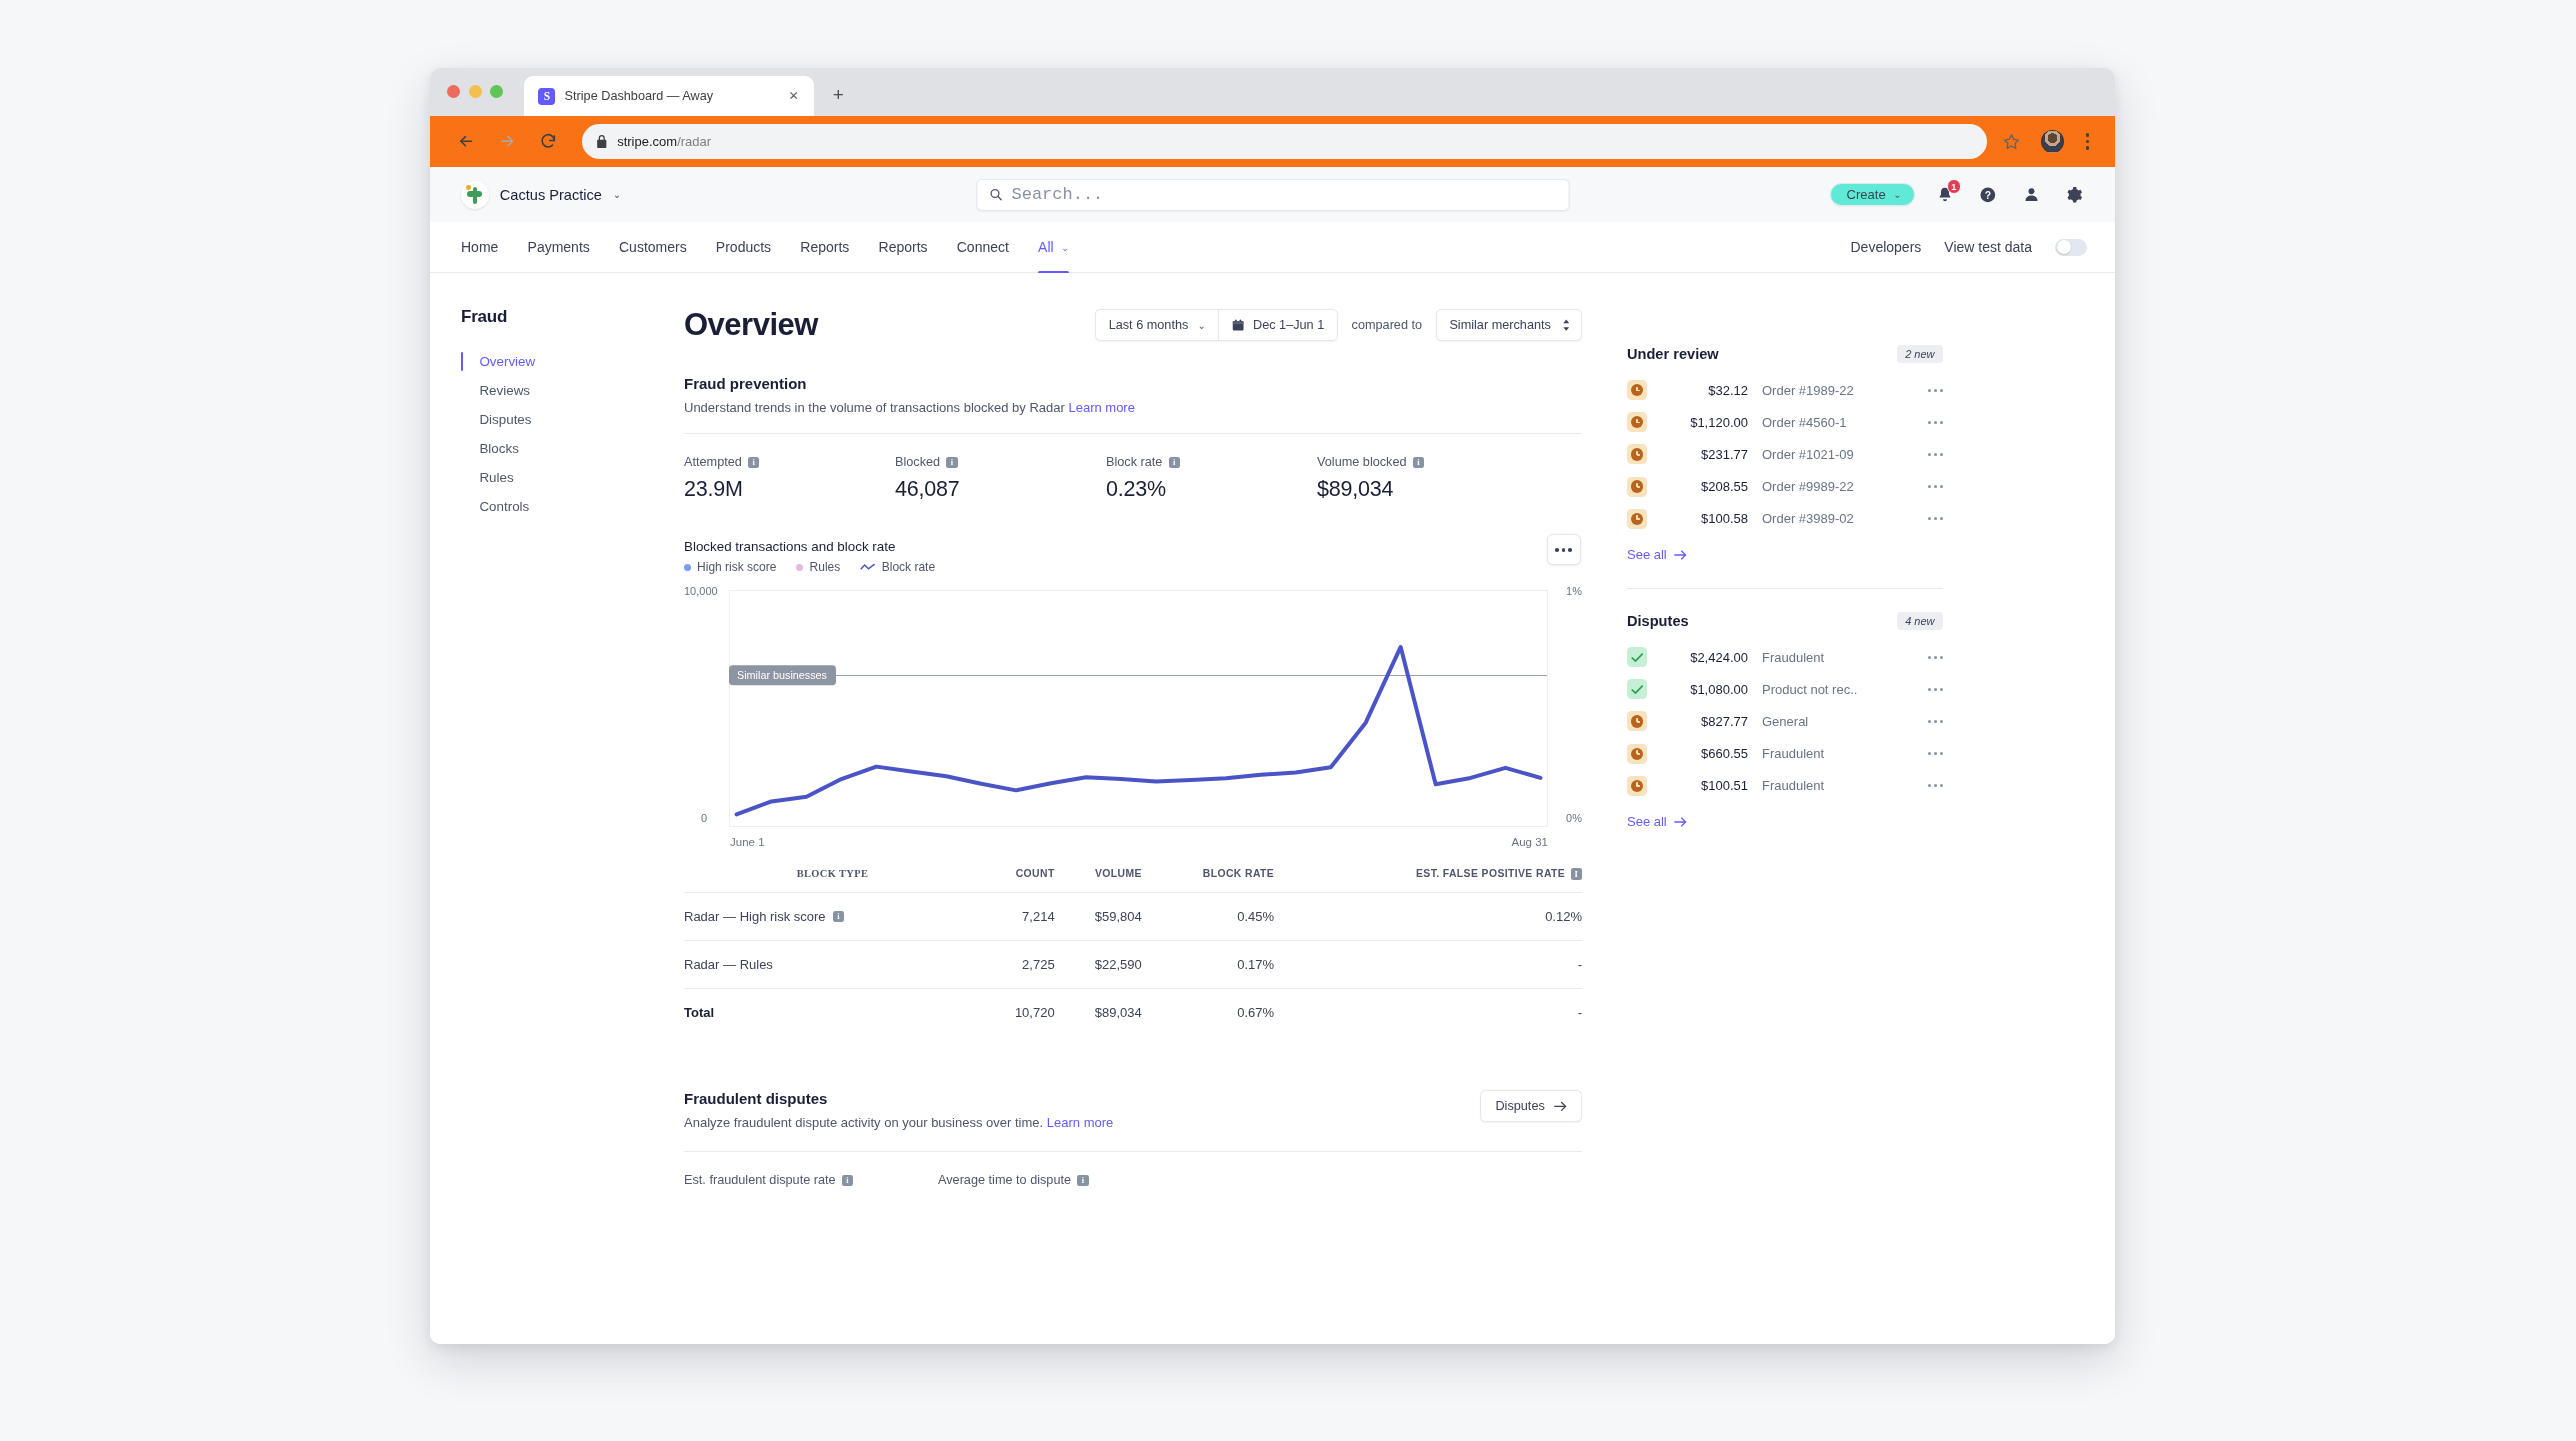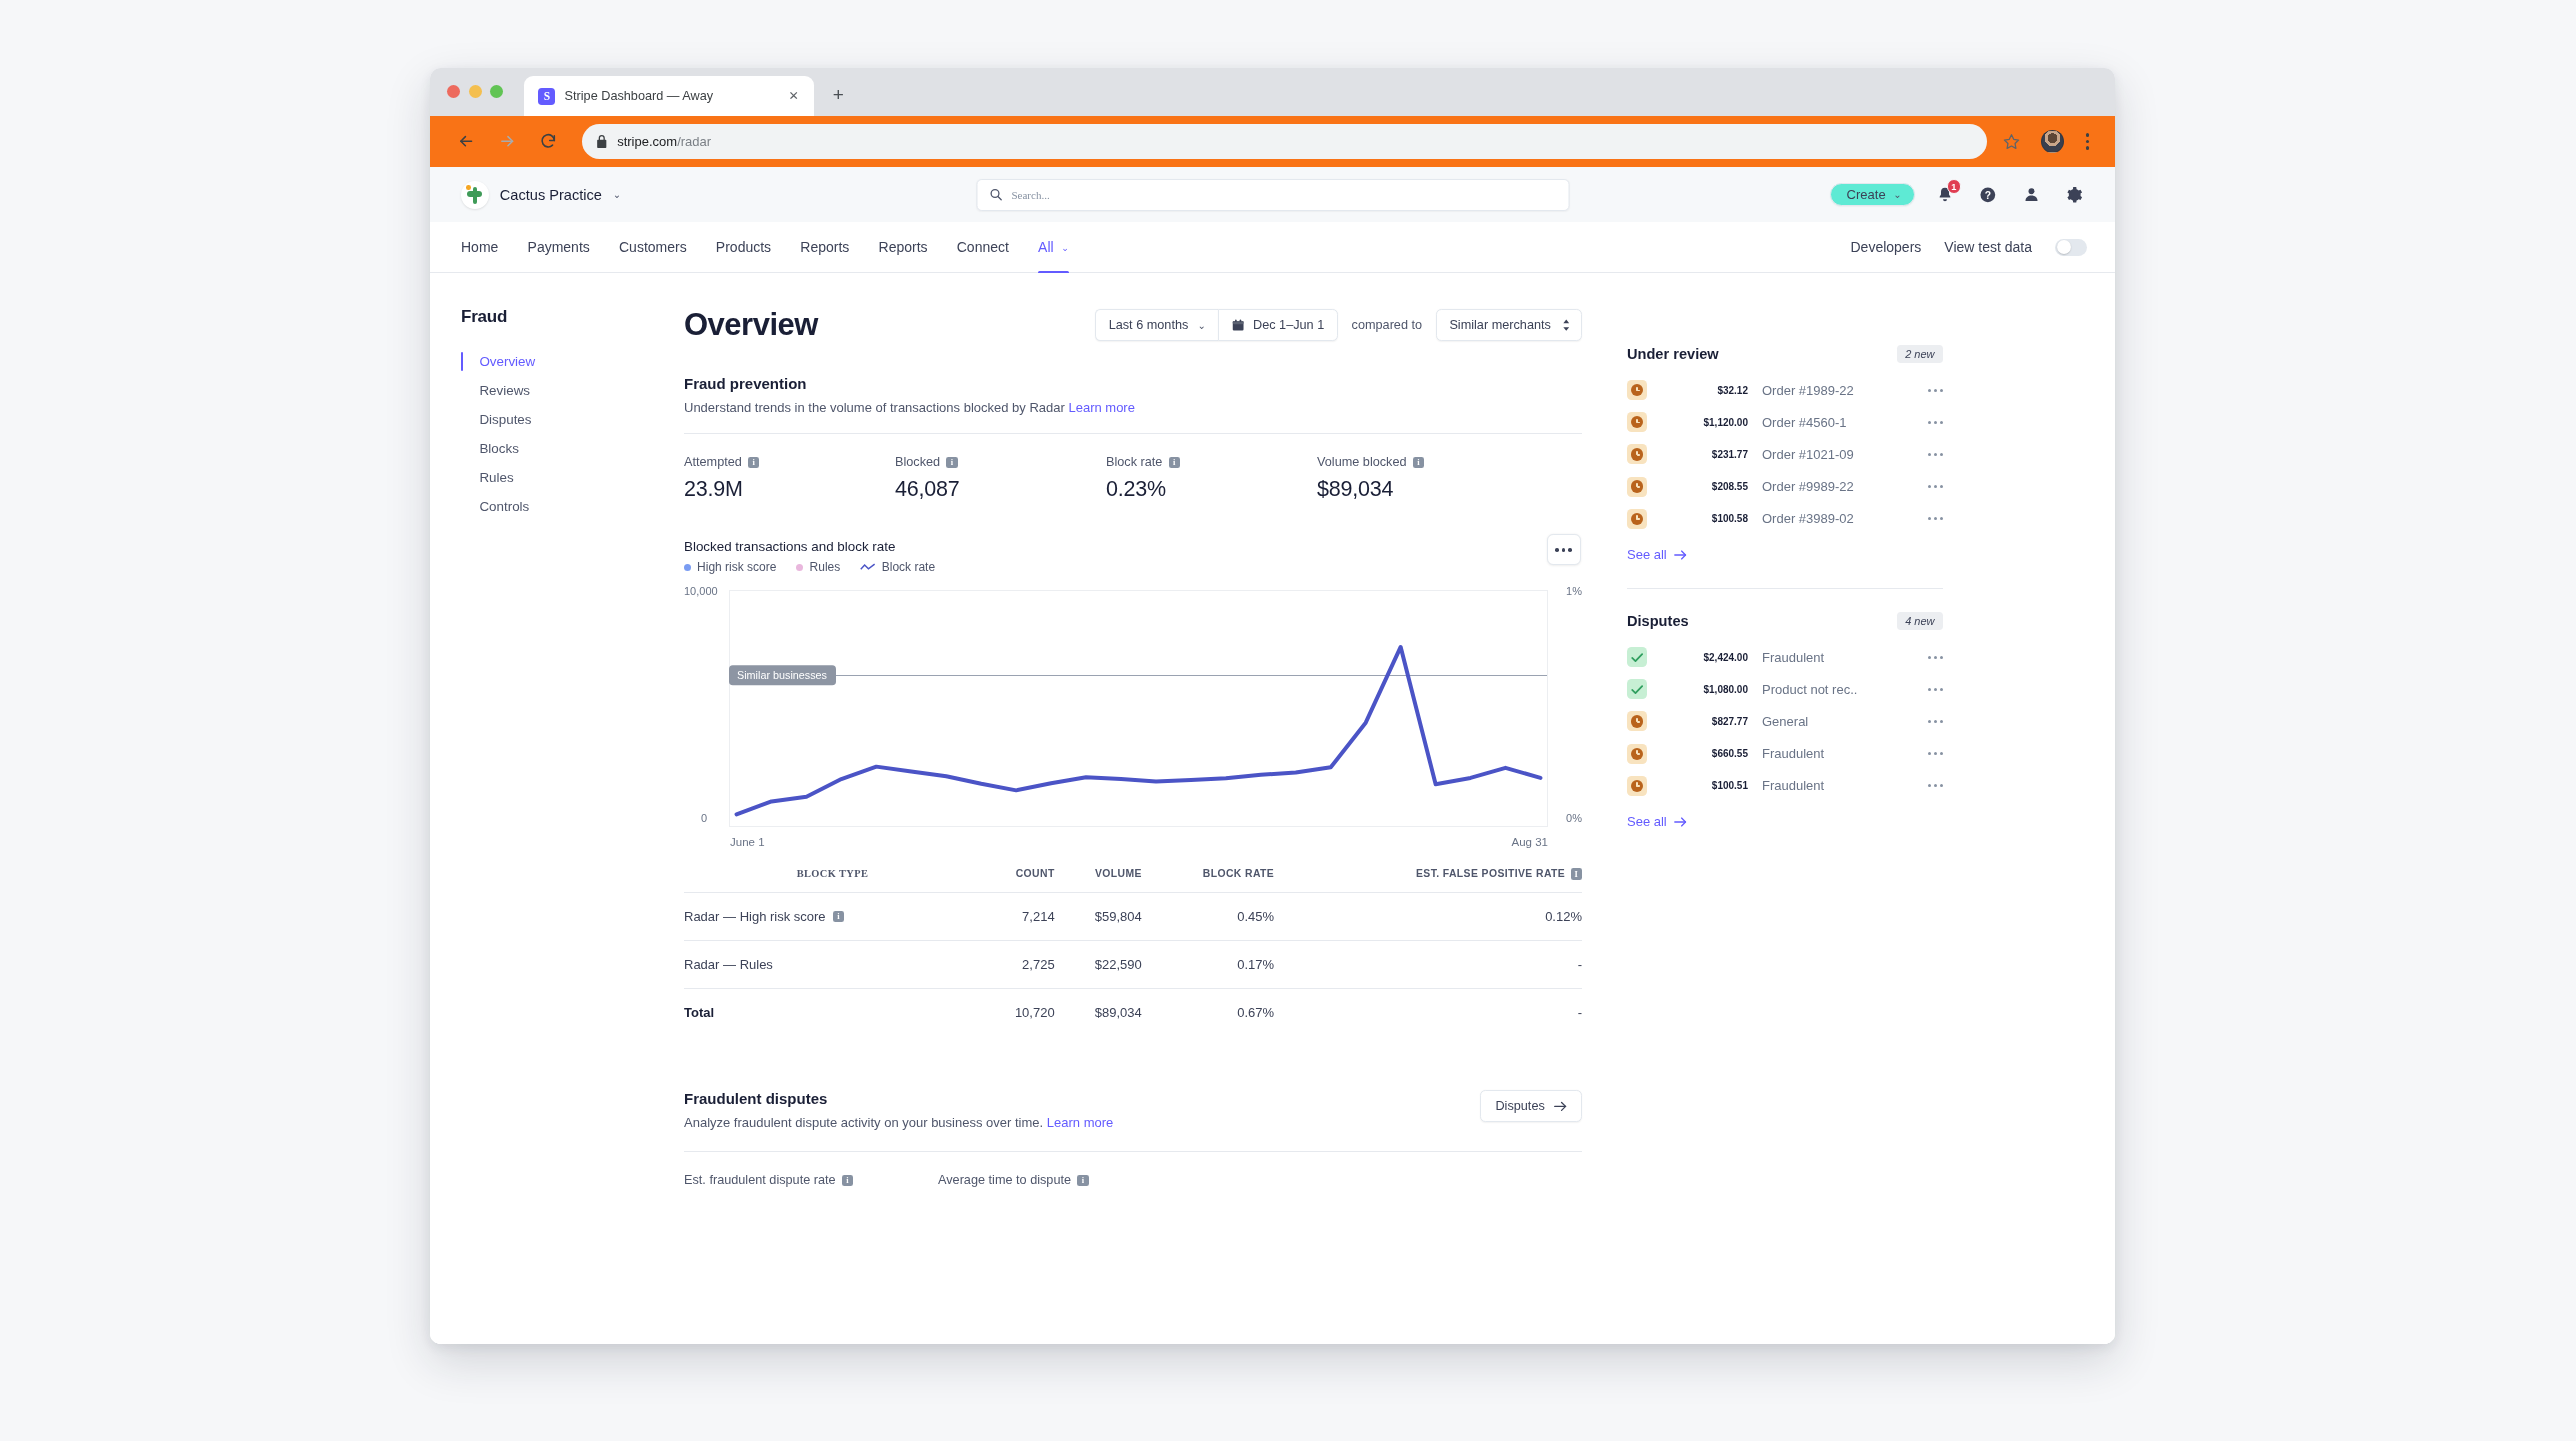--- a/index.html
+++ b/index.html
@@ -164,22 +164,22 @@
     width: 593px; height: 32px;
     background: #ffffff;
     border: 0.8px solid #e3e8ee;
     border-radius: 5.4px;
     display: flex; align-items: center;
     padding: 0 12.3px; gap: 9.2px;
     box-shadow: 0 0.8px 1.5px rgba(0,0,0,0.04);
   }
   .app-search input {
     border: none; outline: none; flex: 1;
-    font-size: 11px; color: #8b5cf6;
-    font-family: Liberation Serif, serif;
+    font-size: 17px; color: #8b5cf6;
+    font-family: Liberation Mono, monospace;
     background: transparent;
   }
   .app-search input::placeholder { color: #8792a2; }
 
   .topbar-right {
     margin-left: auto;
     display: flex; align-items: center; gap: 17px;
   }
   .create-btn {
     height: 23px; padding: 0 12.3px 0 15.4px;
@@ -407,21 +407,21 @@
   .st-icon.amber { background: #f8e3bf; }
   .st-icon.green { background: #c7efd4; }
   .clockdot {
     width: 12.3px; height: 12.3px; border-radius: 50%;
     background: #b9631c; position: relative;
   }
   .clockdot::before { content:""; position:absolute; left:5.4px; top:2.7px; width:1.5px; height:4.2px; background:#f8e3bf; border-radius:0.8px;}
   .clockdot::after { content:""; position:absolute; left:5.8px; top:5.8px; width:3.5px; height:1.5px; background:#f8e3bf; border-radius:0.8px;}
   .checkmark { width: 12.3px; height: 9.2px; }
   .rail-amt {
-    font-size: 10px; color: #1a1f36; font-weight: 700;
+    font-size: 13px; color: #1a1f36; font-weight: 400;
     text-align: right; width: 115px; padding-right: 14px;
   }
   .rail-desc { font-size: 13px; color: #697386; flex: 1; }
   .rail-dots {
     width: 23px; display: flex; align-items: center; justify-content: flex-end;
     gap: 2.7px; flex: none;
   }
   .rail-dots i { width: 3.1px; height: 3.1px; border-radius: 50%; background: #8792a2; display: block; }
   .see-all {
     margin-top: 12.3px; font-size: 13px; color: #635bff;

